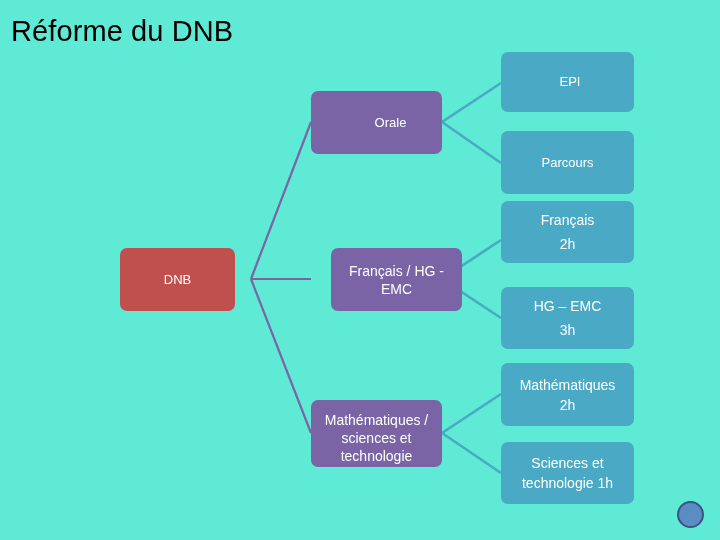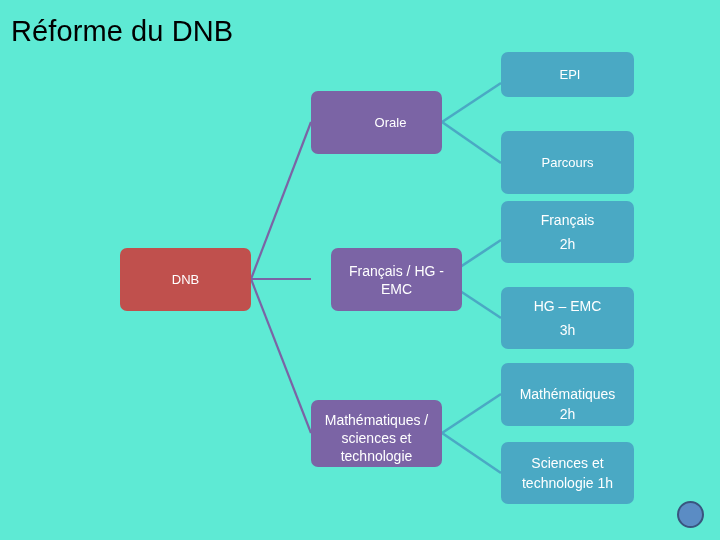--- a/index.html
+++ b/index.html
@@ -64,21 +64,21 @@
     white-space: pre-line;
   }
 
   .node.red    { background: #c0504d; }
   .node.purple { background: #7b64a5; }
   .node.teal   { background: #4aa9c4; }
 
   
   #node-dnb {
     left: 120px;  top: 248px;
-    width: 131px; height: 63px;
+    width: 115px; height: 63px;
     font-size: 13px;
     line-height: 16px;
   }
 
   
   #node-orale {
     left: 311px; top: 91px;
     width: 131px; height: 63px;
     font-size: 13px; line-height: 16px; padding-left: 34px;
   }
@@ -89,42 +89,42 @@
   }
   #node-maths-sciences {
     left: 311px; top: 400px;
     width: 131px; height: 67px;
     font-size: 14px; line-height: 18px; align-items: flex-end;
   }
 
   
   #node-epi {
     left: 501px; top: 52px;
-    width: 133px; height: 45px;
+    width: 133px; height: 60px;
     font-size: 13px; line-height: 16px; padding-left: 11px;
   }
   #node-parcours {
     left: 501px; top: 131px;
     width: 133px; height: 63px;
     font-size: 13px; line-height: 16px;
   }
   #node-francais-2h {
     left: 501px; top: 201px;
     width: 133px; height: 62px;
     font-size: 14px; line-height: 24px;
   }
   #node-hg-emc-3h {
     left: 501px; top: 287px;
     width: 133px; height: 62px;
     font-size: 14px; line-height: 24px;
   }
   #node-maths-2h {
     left: 501px; top: 363px;
     width: 133px; height: 63px;
-    font-size: 14px; line-height: 20px; align-items: flex-end;
+    font-size: 14px; line-height: 20px;
   }
   #node-sciences-tech-1h {
     left: 501px; top: 442px;
     width: 133px; height: 62px;
     font-size: 14px; line-height: 20px;
   }
 
   
   #corner-dot {
     position: absolute;

